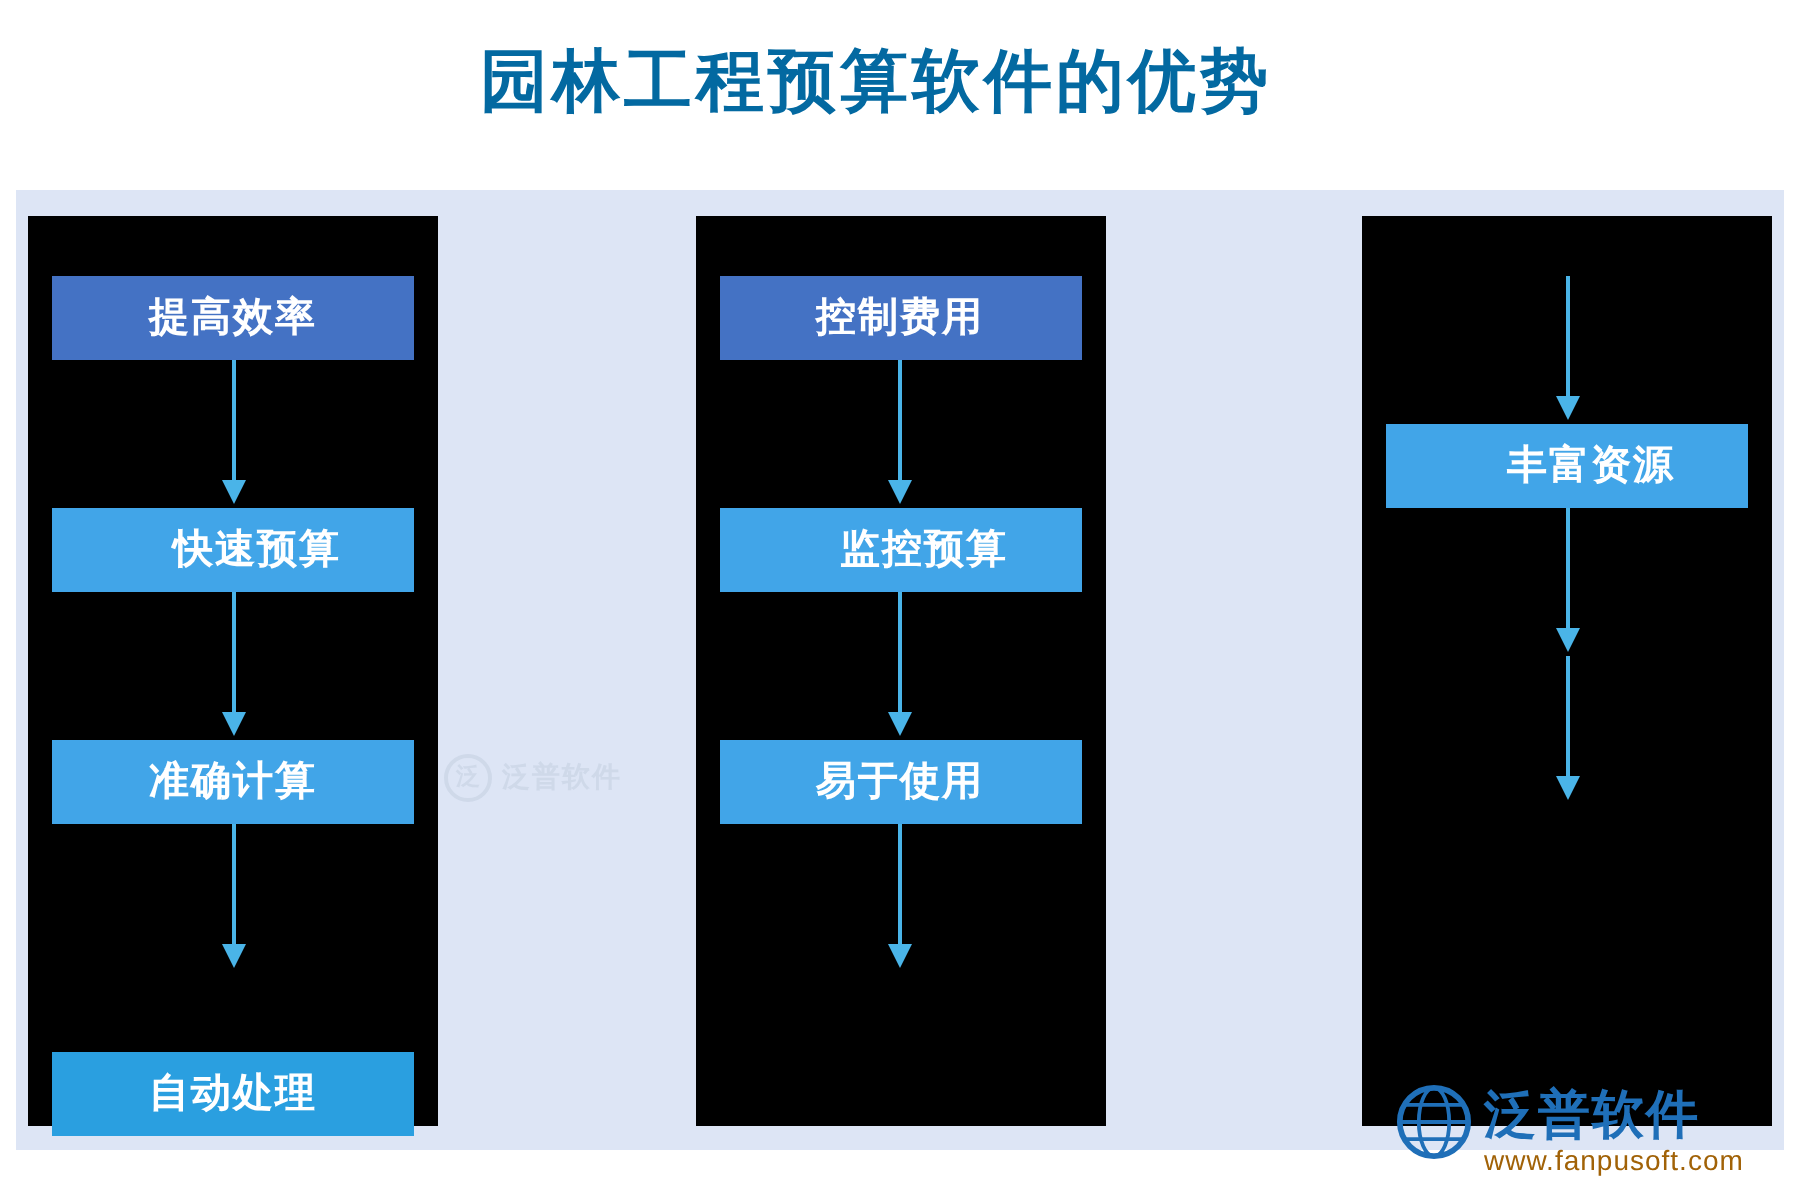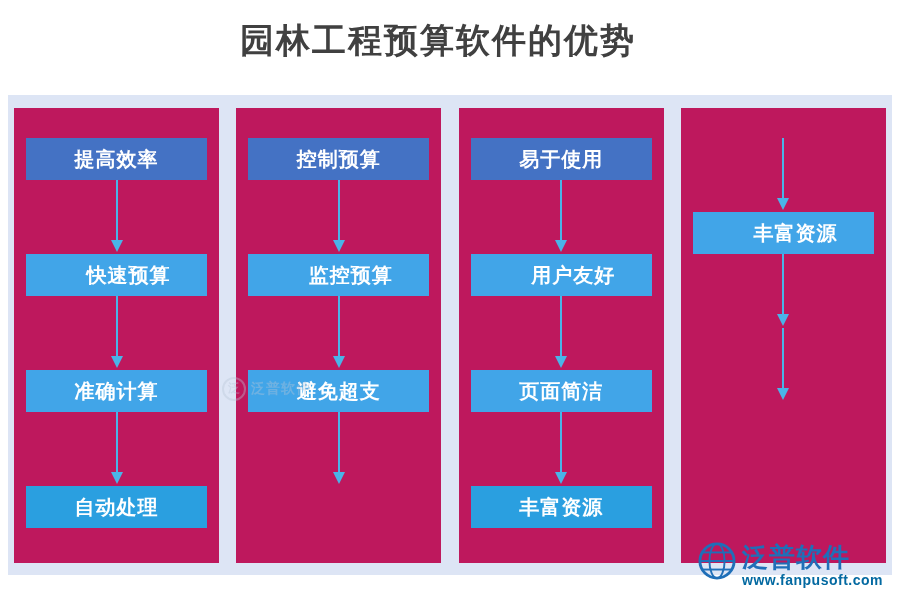--- a/index.html
+++ b/index.html
@@ -21,21 +21,21 @@
     box-sizing: border-box;
   }
   .title {
     position: absolute;
     top: 18px;
     left: 0;
     width: 876px;
     text-align: center;
     font-size: 34px;
     font-weight: bold;
-    color: #404040;
+    color: #0369a1;
     letter-spacing: 2px;
     font-family: "Liberation Serif", serif;
   }
   .band {
     position: absolute;
     top: 95px;
     left: 8px;
     width: 884px;
     height: 480px;
     background: #dde5f5;
@@ -46,41 +46,41 @@
     left: 14px;
     width: 872px;
     height: 455px;
     display: flex;
     justify-content: space-between;
   }
   .column {
     position: relative;
     width: 205px;
     height: 455px;
-    background: #be185d;
+    background: #000000;
     box-sizing: border-box;
     padding: 30px 12px 0 12px;
   }
   .node {
     position: relative;
     width: 181px;
     height: 42px;
     line-height: 42px;
     text-align: center;
     color: #ffffff;
     font-size: 20px;
     font-weight: bold;
     font-family: "Liberation Serif", serif;
     letter-spacing: 1px;
     box-sizing: border-box;
   }
   .node.lvl0 { background: #4472c4; }
   .node.lvl1 { background: #41a5e8; padding-left: 24px; }
   .node.lvl2 { background: #41a5e8; }
-  .node.lvl3 { background: #2a9fe0; }
+  .node.lvl3 { background: #2a9fe0; margin-top: 40px; }
   .arrow-wrap {
     position: relative;
     width: 181px;
     height: 74px;
   }
   .arrow-line {
     position: absolute;
     left: 50%;
     top: 0;
     width: 2px;
@@ -151,24 +151,23 @@
     font-weight: bold;
     color: #1f6fb8;
     font-family: "Liberation Serif", serif;
     letter-spacing: 1px;
   }
   .logo-url {
     position: absolute;
     left: 44px;
     top: 32px;
     font-size: 14px;
-    color: #0369a1;
+    color: #a16207;
     font-family: "Liberation Sans", sans-serif;
     letter-spacing: 0.5px;
-    font-weight: bold;
   }
 </style>
 </head>
 <body>
 
 <div class="page">
 
   <div class="title">园林工程预算软件的优势</div>
 
   <div class="band"></div>
@@ -188,55 +187,37 @@
       </div>
       <div class="node lvl2">准确计算</div>
       <div class="arrow-wrap">
         <div class="arrow-line"></div>
           <div class="arrow-head"></div>
       </div>
       <div class="node lvl3">自动处理</div>
     </div>
 
     <div class="column">
-      <div class="node lvl0">控制预算</div>
+      <div class="node lvl0">控制费用</div>
       <div class="arrow-wrap">
         <div class="arrow-line"></div>
           <div class="arrow-head"></div>
       </div>
       <div class="node lvl1">监控预算</div>
       <div class="arrow-wrap">
         <div class="arrow-line"></div>
           <div class="arrow-head"></div>
       </div>
-      <div class="node lvl2">避免超支</div>
+      <div class="node lvl2">易于使用</div>
       <div class="arrow-wrap">
         <div class="arrow-line"></div>
           <div class="arrow-head"></div>
       </div>
     </div>
 
-    <div class="column">
-      <div class="node lvl0">易于使用</div>
-      <div class="arrow-wrap">
-        <div class="arrow-line"></div>
-          <div class="arrow-head"></div>
-      </div>
-      <div class="node lvl1">用户友好</div>
-      <div class="arrow-wrap">
-        <div class="arrow-line"></div>
-          <div class="arrow-head"></div>
-      </div>
-      <div class="node lvl2">页面简洁</div>
-      <div class="arrow-wrap">
-        <div class="arrow-line"></div>
-          <div class="arrow-head"></div>
-      </div>
-      <div class="node lvl3">丰富资源</div>
-    </div>
 
     <div class="column">
       <div class="arrow-wrap">
         <div class="arrow-line"></div>
           <div class="arrow-head"></div>
       </div>
       <div class="node lvl1">丰富资源</div>
       <div class="arrow-wrap">
         <div class="arrow-line"></div>
           <div class="arrow-head"></div>

